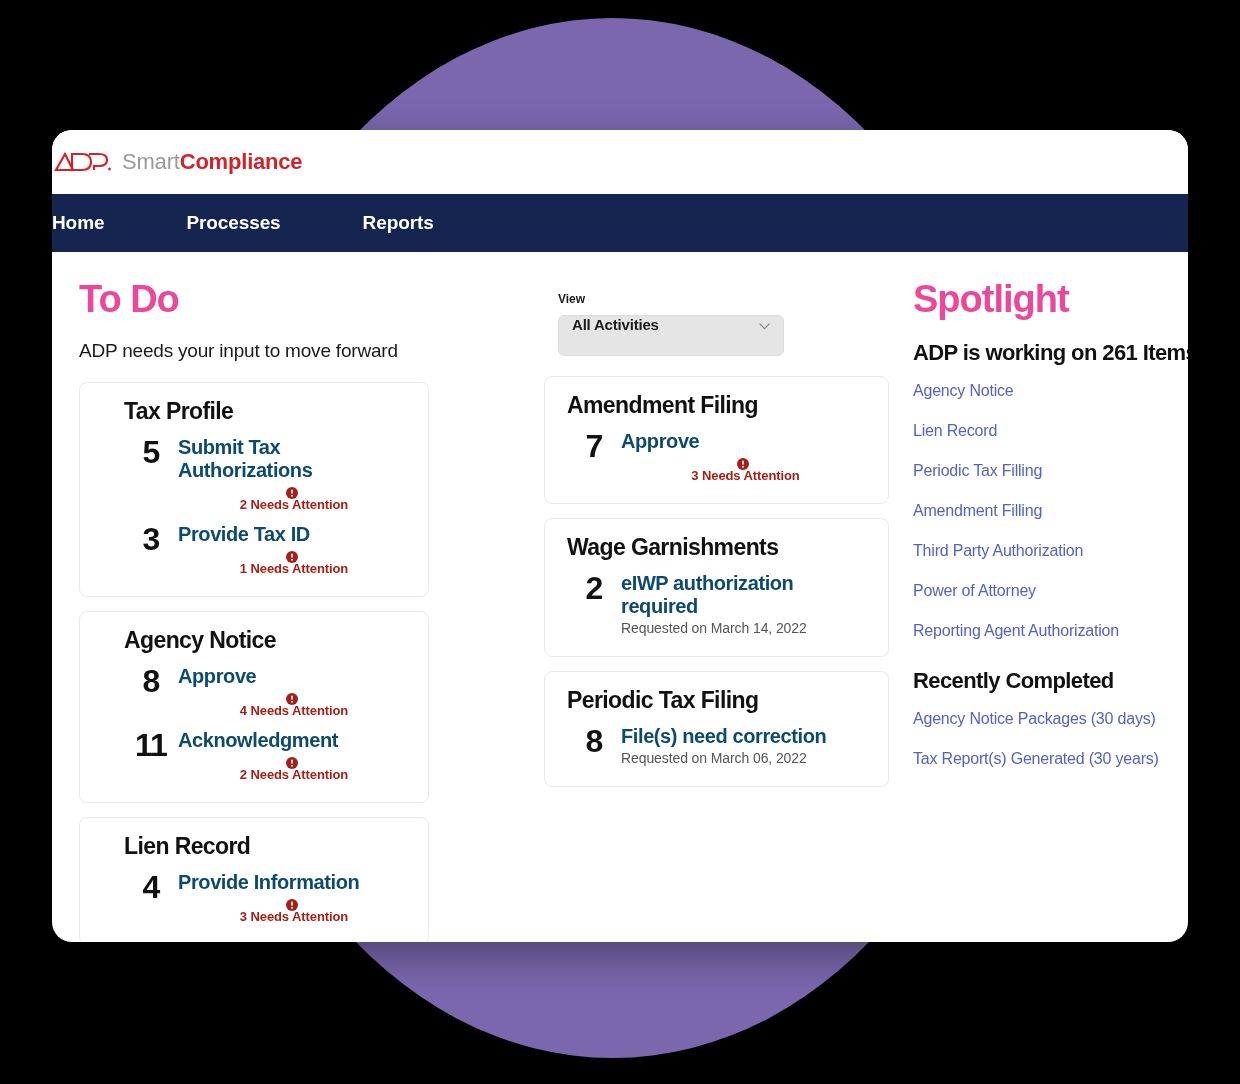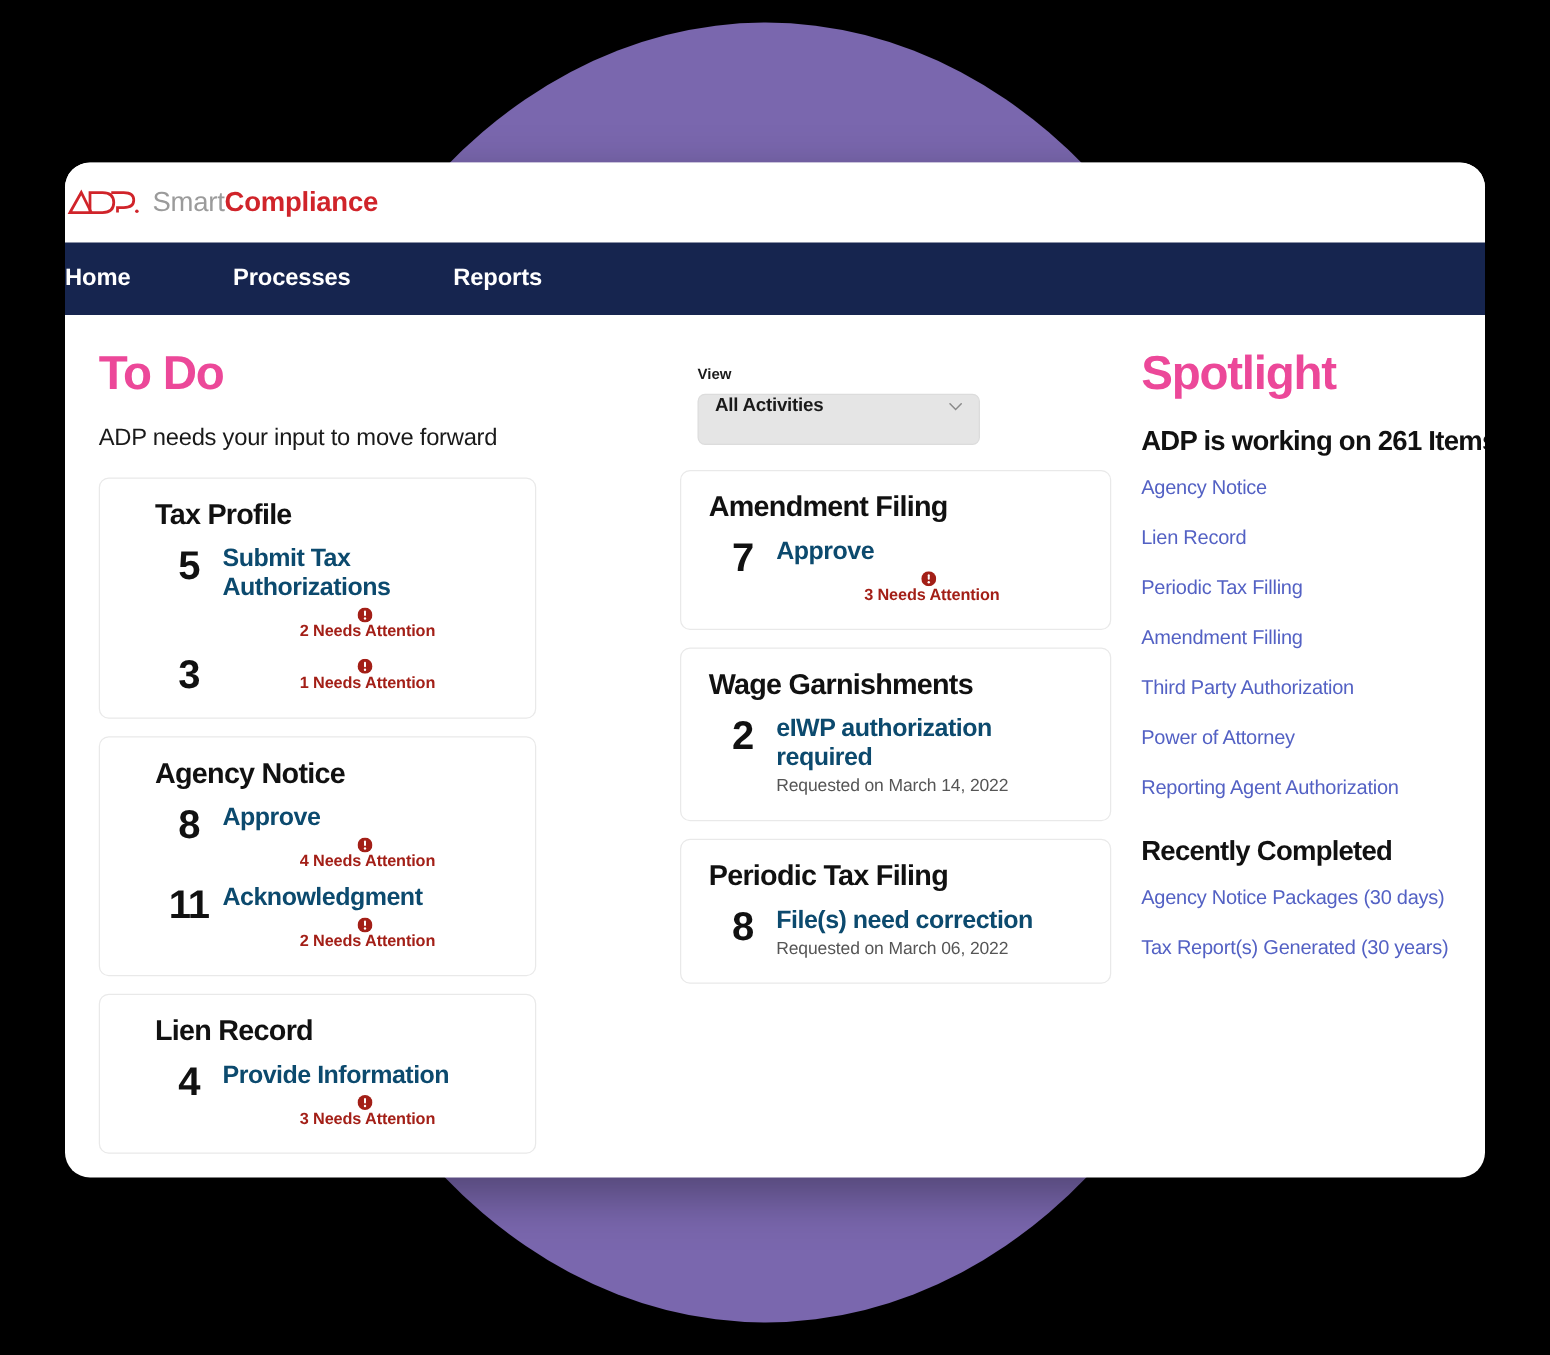--- a/index.html
+++ b/index.html
@@ -299,20 +299,21 @@
                       <circle cx="6" cy="8.8" r="0.95" fill="#fff"></circle>
                     </svg>
                 </span>
                 <span class="attention-text">2 Needs Attention</span>
               </div>
             </div>
           </div>
           <div class="card-row">
             <div class="row-count">3</div>
             <div class="row-body">
+              <div class="row-link">Provide Tax ID</div>
               <div class="row-attention">
                 <span class="alert-icon">
                   <svg width="12" height="12" viewBox="0 0 12 12">
                       <circle cx="6" cy="6" r="6" fill="#a31f17"></circle>
                       <rect x="5.2" y="2.4" width="1.6" height="4.4" rx="0.8" fill="#fff"></rect>
                       <circle cx="6" cy="8.8" r="0.95" fill="#fff"></circle>
                     </svg>
                 </span>
                 <span class="attention-text">1 Needs Attention</span>
               </div>

